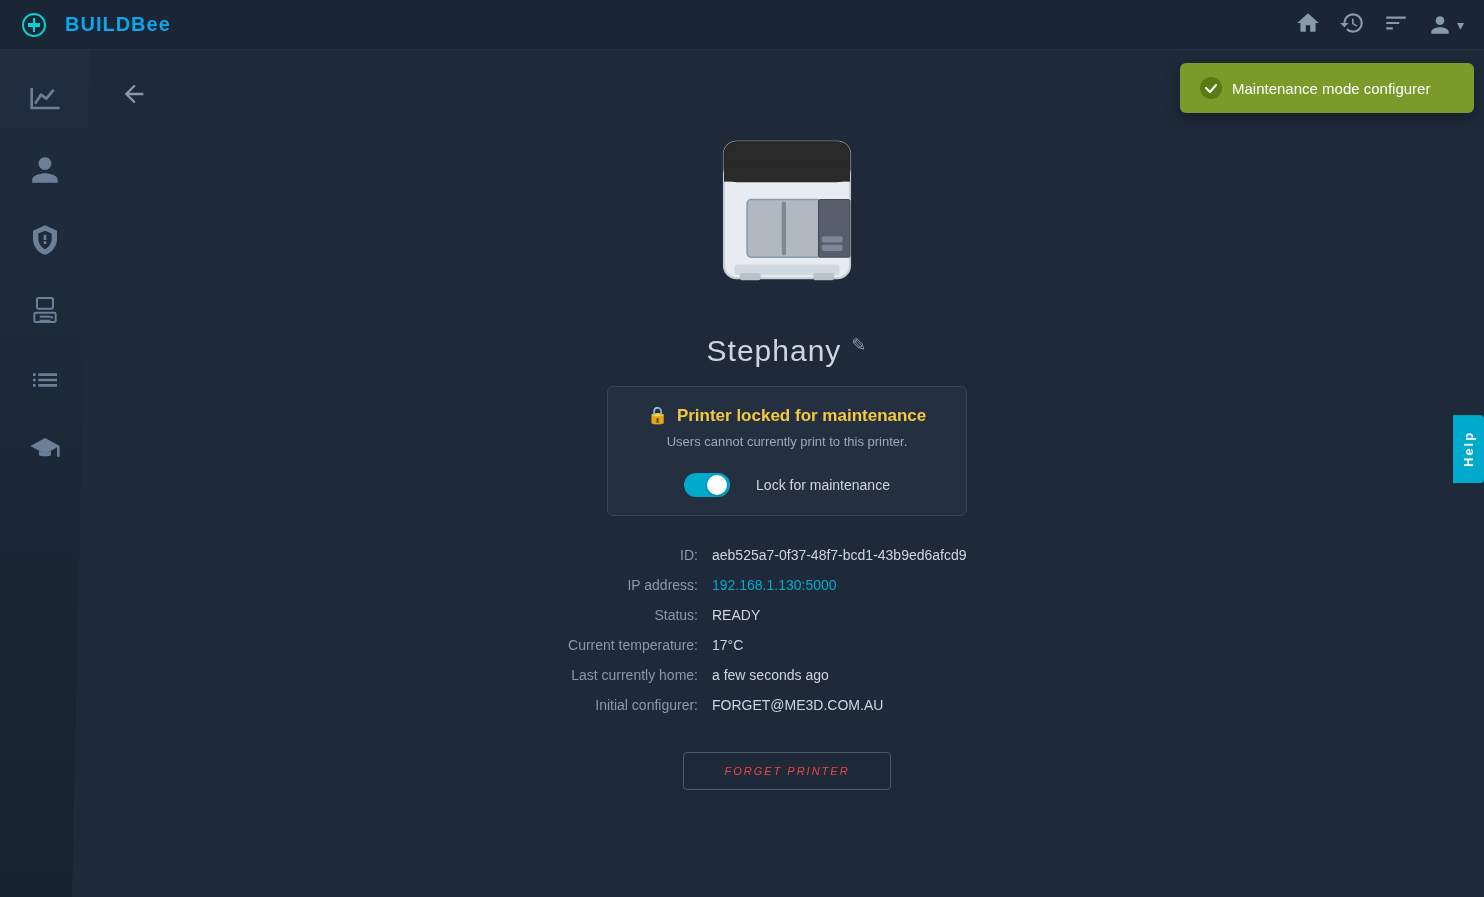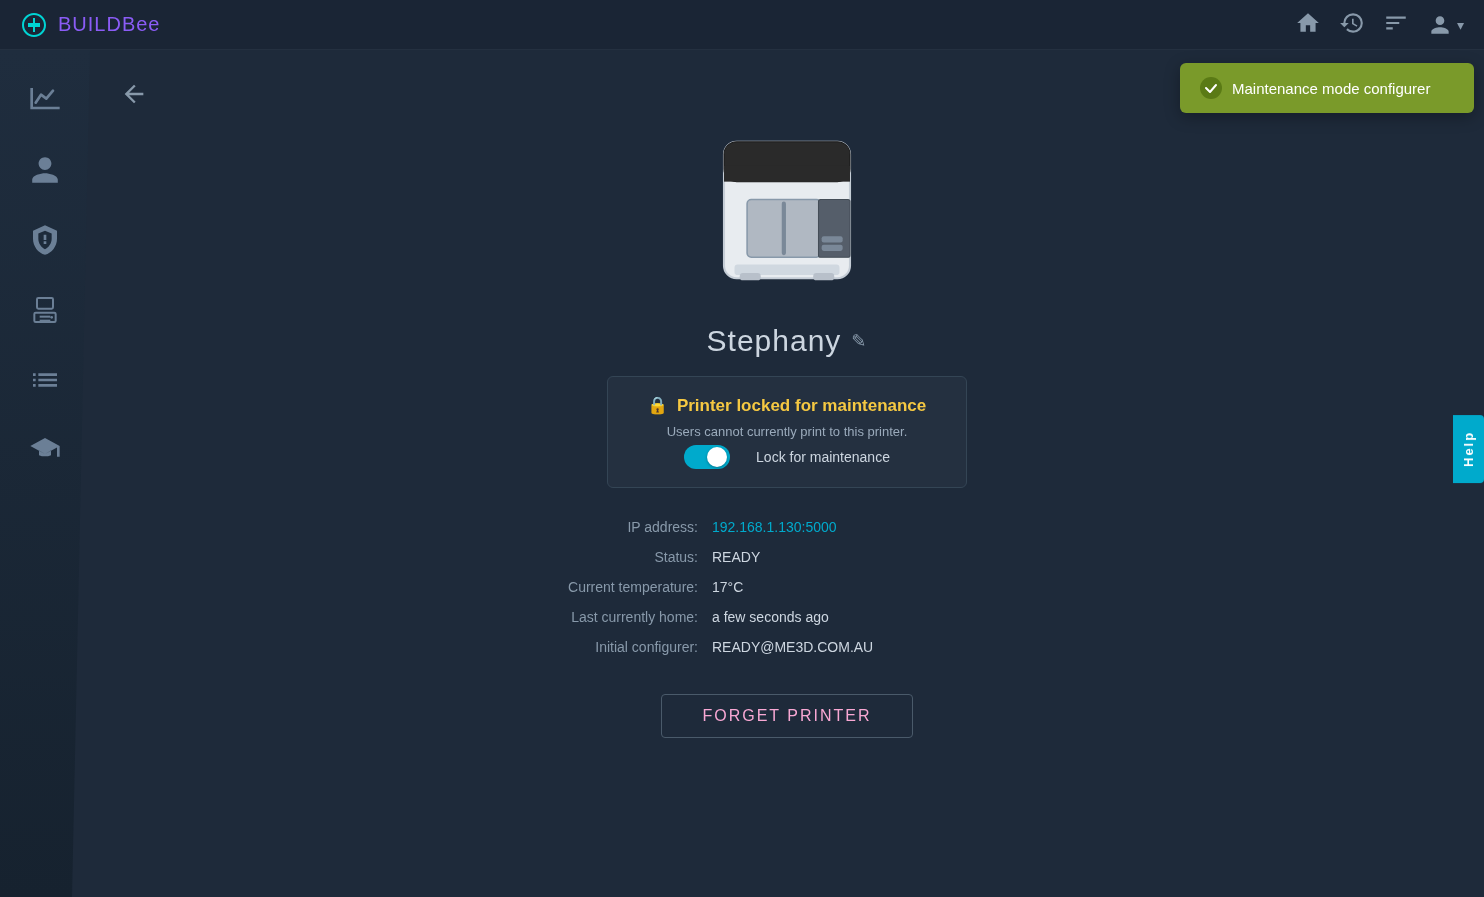--- a/index.html
+++ b/index.html
@@ -22,24 +22,24 @@
       display: flex;
       align-items: center;
       justify-content: space-between;
       padding: 0 20px;
       z-index: 100;
       border-bottom: 1px solid #243040;
     }
     .top-nav-logo {
       display: flex;
       align-items: center;
-      gap: 10px;
-      color: #8b5cf6;
+      gap: 17px;
+      color: #0ea5e9;
       font-size: 20px;
-      font-weight: 400;
+      font-weight: 700;
       letter-spacing: 1px;
     }
     .top-nav-logo span.bee {
       color: #00d4d4;
       font-size: 22px;
     }
     .top-nav-icons {
       display: flex;
       align-items: center;
       gap: 18px;
@@ -127,23 +127,22 @@
     
     .printer-svg {
       width: 210px;
       height: 210px;
     }
 
     
     .printer-name {
       font-size: 30px;
       color: #cdd6e0;
-      margin-top: 4px;
-      display: flex;
-      align-items: center;
+      margin-top: 14px;
+      display: flex;
       gap: 10px;
       font-weight: 300;
       letter-spacing: 1px;
     }
     .edit-icon {
       color: #8899aa;
       font-size: 18px;
       cursor: pointer;
     }
 
@@ -163,21 +162,21 @@
       font-weight: 700;
       margin-bottom: 8px;
       display: flex;
       align-items: center;
       justify-content: center;
       gap: 8px;
     }
     .maintenance-subtitle {
       color: #9aaabb;
       font-size: 13px;
-      margin-bottom: 6px;
+      margin-bottom: 24px;
     }
     .toggle-row {
       display: flex;
       align-items: center;
       justify-content: center;
       gap: 26px;
     }
     .toggle-switch {
       width: 46px;
       height: 24px;
@@ -230,28 +229,29 @@
     }
     .info-value.link {
       color: #00aacc;
     }
 
     
     .forget-btn {
       margin-top: 32px;
       border: 1px solid #4a5a6a;
       background: transparent;
-      color: #f9a8d4;
-      font-size: 16px;
+      color: #ef4444;
+      font-size: 11px;
       letter-spacing: 2px;
       padding: 12px 40px;
       cursor: pointer;
       border-radius: 4px;
       text-transform: uppercase;
       transition: all 0.2s;
+      font-style: italic;
     }
 
     
     .toast {
       position: fixed;
       top: 63px;
       right: 10px;
       background: #7a9a2a;
       color: #fff;
       padding: 14px 20px;
@@ -428,38 +428,42 @@
     <div class="toggle-row">
       <div class="toggle-switch on">
         <div class="toggle-knob"></div>
       </div>
       <span class="toggle-label">Lock for maintenance</span>
     </div>
   </div>
 
   <div class="info-table">
     <div class="info-row">
+      <span class="info-label">ID:</span>
+      <span class="info-value">aeb525a7-0f37-48f7-bcd1-43b9ed6afcd9</span>
+    </div>
+    <div class="info-row">
       <span class="info-label">IP address:</span>
       <span class="info-value link">192.168.1.130:5000</span>
     </div>
     <div class="info-row">
       <span class="info-label">Status:</span>
       <span class="info-value">READY</span>
     </div>
     <div class="info-row">
       <span class="info-label">Current temperature:</span>
       <span class="info-value">17°C</span>
     </div>
     <div class="info-row">
       <span class="info-label">Last currently home:</span>
       <span class="info-value">a few seconds ago</span>
     </div>
     <div class="info-row">
       <span class="info-label">Initial configurer:</span>
-      <span class="info-value">READY@ME3D.COM.AU</span>
+      <span class="info-value">FORGET@ME3D.COM.AU</span>
     </div>
   </div>
 
   <button class="forget-btn">FORGET PRINTER</button>
 
 </main>
 
 <div class="toast">
   <div class="toast-check">
     <svg width="14" height="14" viewBox="0 0 14 14" fill="white">

